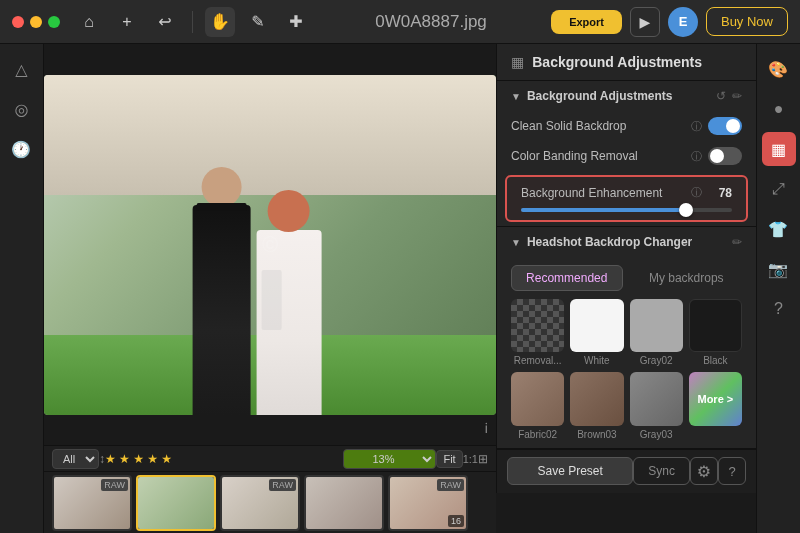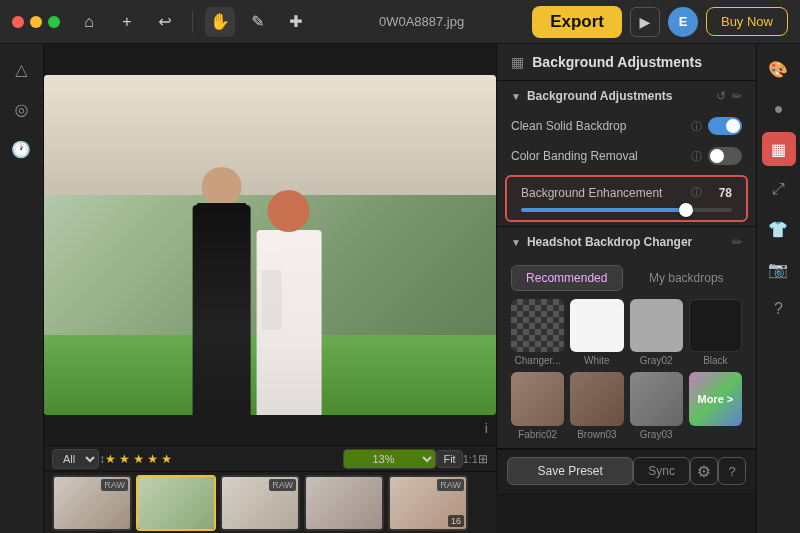--- a/index.html
+++ b/index.html
@@ -8,22 +8,22 @@
     
     .topbar { height: 44px; background: #2a2a2a; display: flex; align-items: center; padding: 0 12px; gap: 8px; border-bottom: 1px solid #111; flex-shrink: 0; }
     .traffic-lights { display: flex; gap: 6px; margin-right: 6px; }
     .traffic-dot { width: 12px; height: 12px; border-radius: 50%; }
     .td-red { background: #ff5f57; }
     .td-yellow { background: #febc2e; }
     .td-green { background: #28c840; }
     .topbar-icon-btn { width: 30px; height: 30px; border-radius: 6px; display: flex; align-items: center; justify-content: center; cursor: pointer; color: #ccc; font-size: 16px; }
     .topbar-icon-btn.active { background: #3a3a3a; }
     .topbar-separator { width: 1px; height: 22px; background: #444; margin: 0 4px; }
-    .topbar-filename { flex: 1; text-align: center; color: #aaa; font-size: 13px; }
-    .btn-export { background: #f0c030; color: #111; font-weight: 700; border: none; border-radius: 8px; padding: 6px 18px; font-size: 17px; cursor: pointer; }
+    .topbar-filename { flex: 1; text-align: center; color: #aaa; font-size: 17px; }
+    .btn-export { background: #f0c030; color: #111; font-weight: 700; border: none; border-radius: 8px; padding: 6px 18px; font-size: 11px; cursor: pointer; }
     .btn-export-arrow { width: 30px; height: 30px; border: 1px solid #555; border-radius: 6px; display: flex; align-items: center; justify-content: center; color: #ccc; font-size: 14px; cursor: pointer; }
     .avatar-btn { width: 30px; height: 30px; border-radius: 50%; background: #4a90d9; display: flex; align-items: center; justify-content: center; font-size: 13px; font-weight: 700; color: #fff; cursor: pointer; }
     .btn-buynow { background: transparent; border: 1px solid #f0c030; color: #f0c030; border-radius: 8px; padding: 6px 14px; font-size: 13px; cursor: pointer; }
 
     
     .main { display: flex; flex: 1; overflow: hidden; }
 
     
     .left-toolbar { width: 44px; background: #222; display: flex; flex-direction: column; align-items: center; padding: 8px 0; gap: 6px; border-right: 1px solid #111; flex-shrink: 0; }
     .lt-btn { width: 34px; height: 34px; border-radius: 6px; display: flex; align-items: center; justify-content: center; color: #888; font-size: 16px; cursor: pointer; }
@@ -264,21 +264,21 @@
           </div>
 
           <div class="backdrop-tabs">
             <div class="backdrop-tab active">Recommended</div>
             <div class="backdrop-tab inactive">My backdrops</div>
           </div>
 
           <div class="backdrop-grid">
             <div>
               <div class="backdrop-thumb bd-transparent"></div>
-              <div class="backdrop-name">Changer...</div>
+              <div class="backdrop-name">Removal...</div>
             </div>
             <div>
               <div class="backdrop-thumb bd-white"></div>
               <div class="backdrop-name">White</div>
             </div>
             <div>
               <div class="backdrop-thumb bd-gray02"></div>
               <div class="backdrop-name">Gray02</div>
             </div>
             <div>

